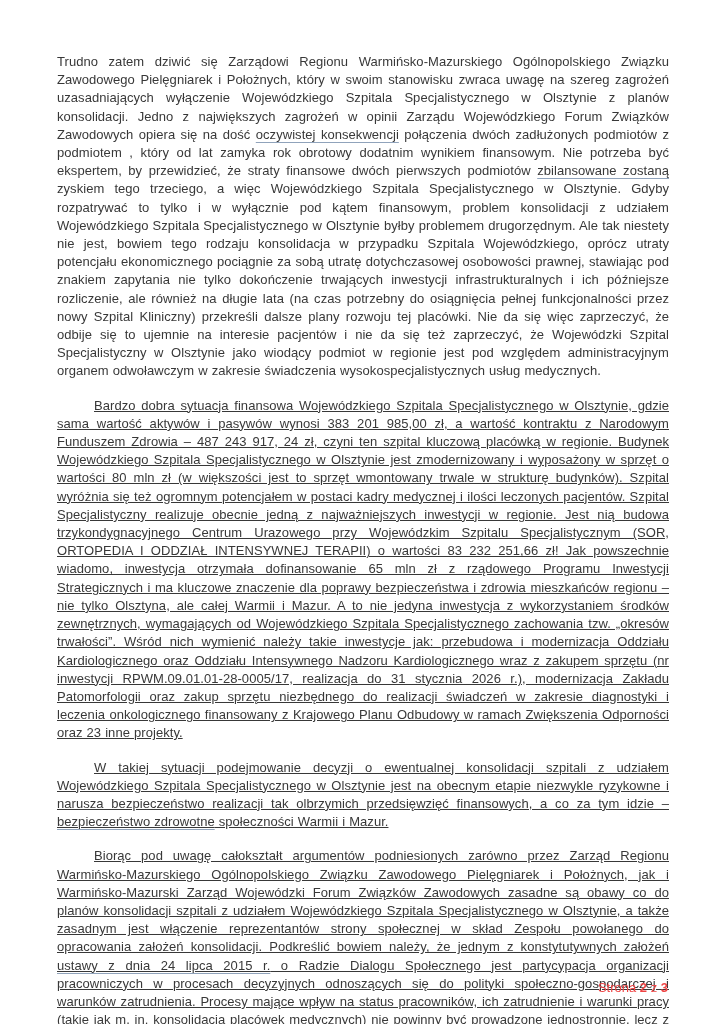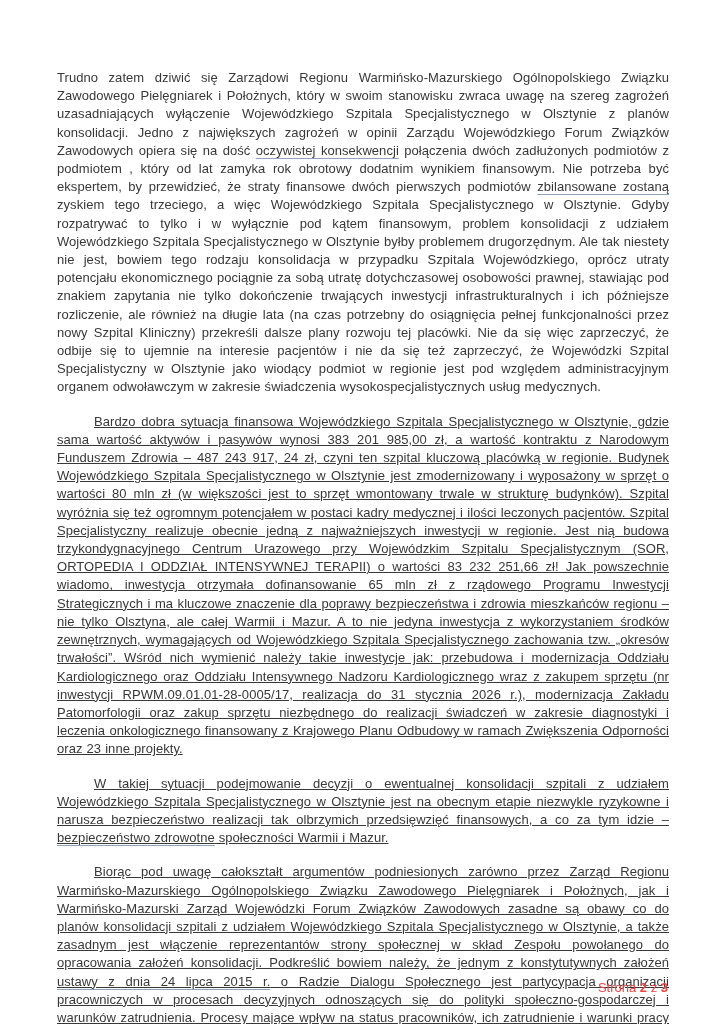--- a/index.html
+++ b/index.html
@@ -16,21 +16,21 @@
     left: 57px;
     top: 53px;
     width: 612px;
     font-size: 13px;
     line-height: 18.2px;
     color: #383838;
     text-align: justify;
     letter-spacing: 0.05px;
     word-spacing: 0.4px;
   }
-  .para { margin: 16px 0 16px 0; }
+  .para { margin: 0 0 16px 0; }
   .para.indent { text-indent: 37px; text-decoration: underline; }
   .u {
     text-decoration: underline;
     text-decoration-color: rgba(116, 140, 170, 0.8);
     text-decoration-thickness: 1px;
     text-underline-offset: 2.5px;
   }
   .page-footer {
     position: absolute;
     right: 56px;

